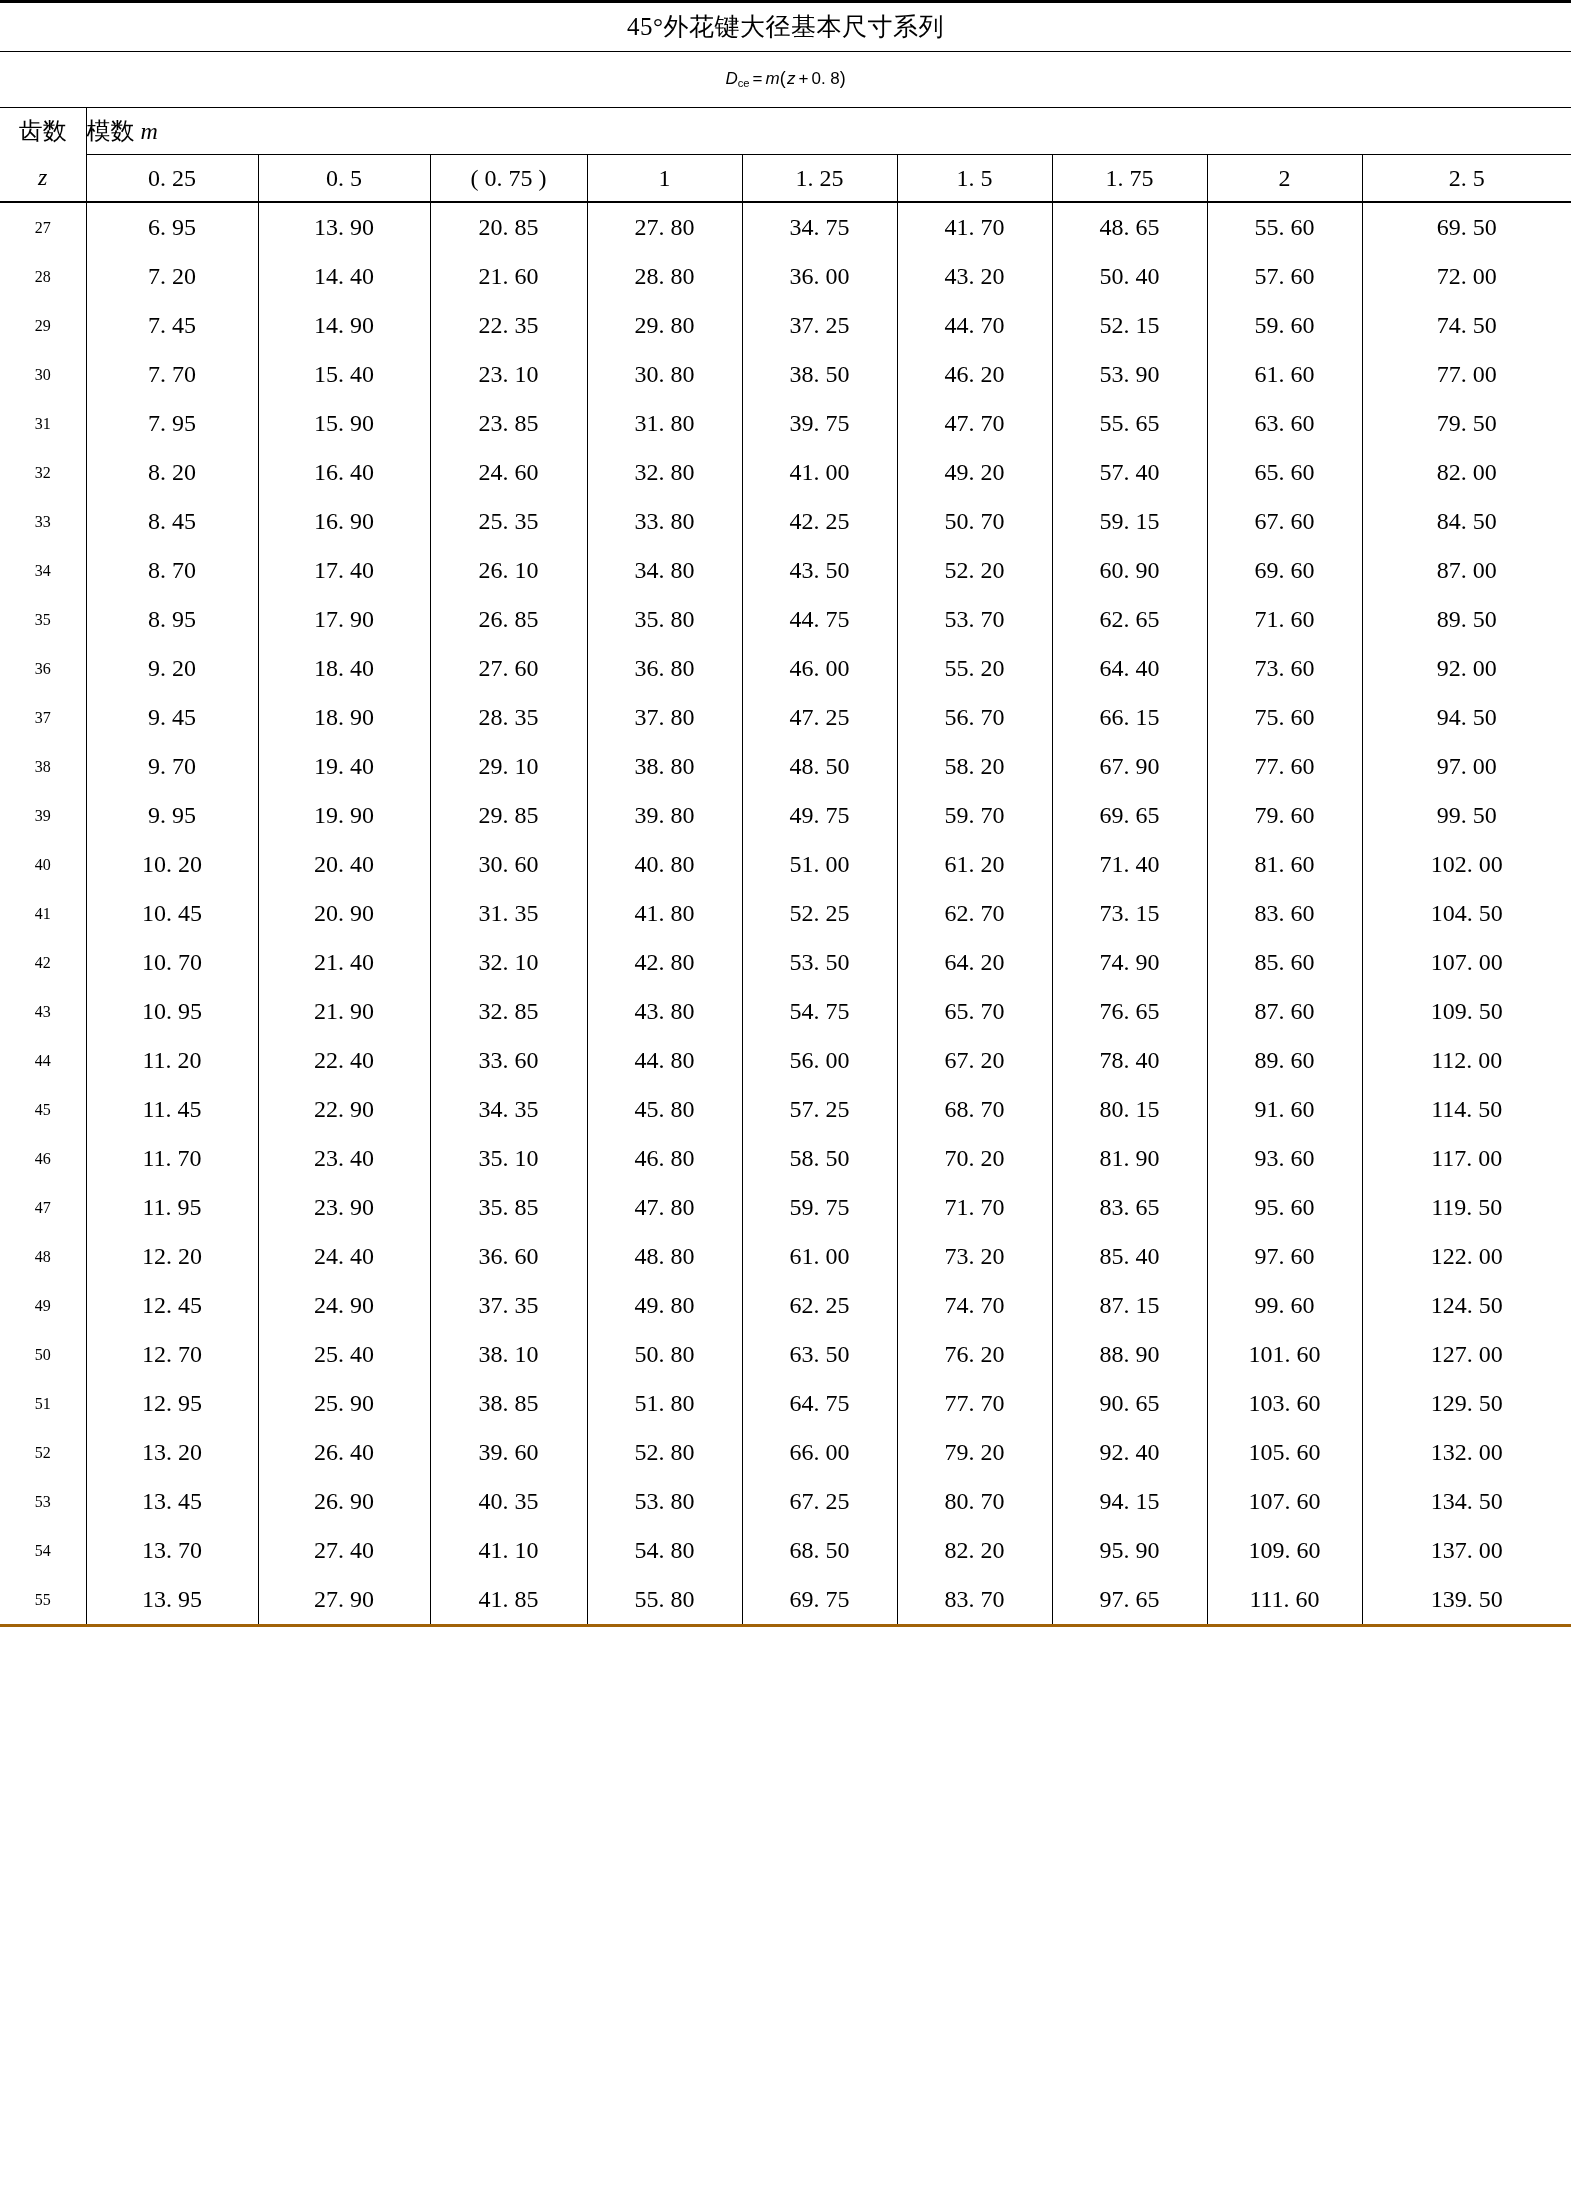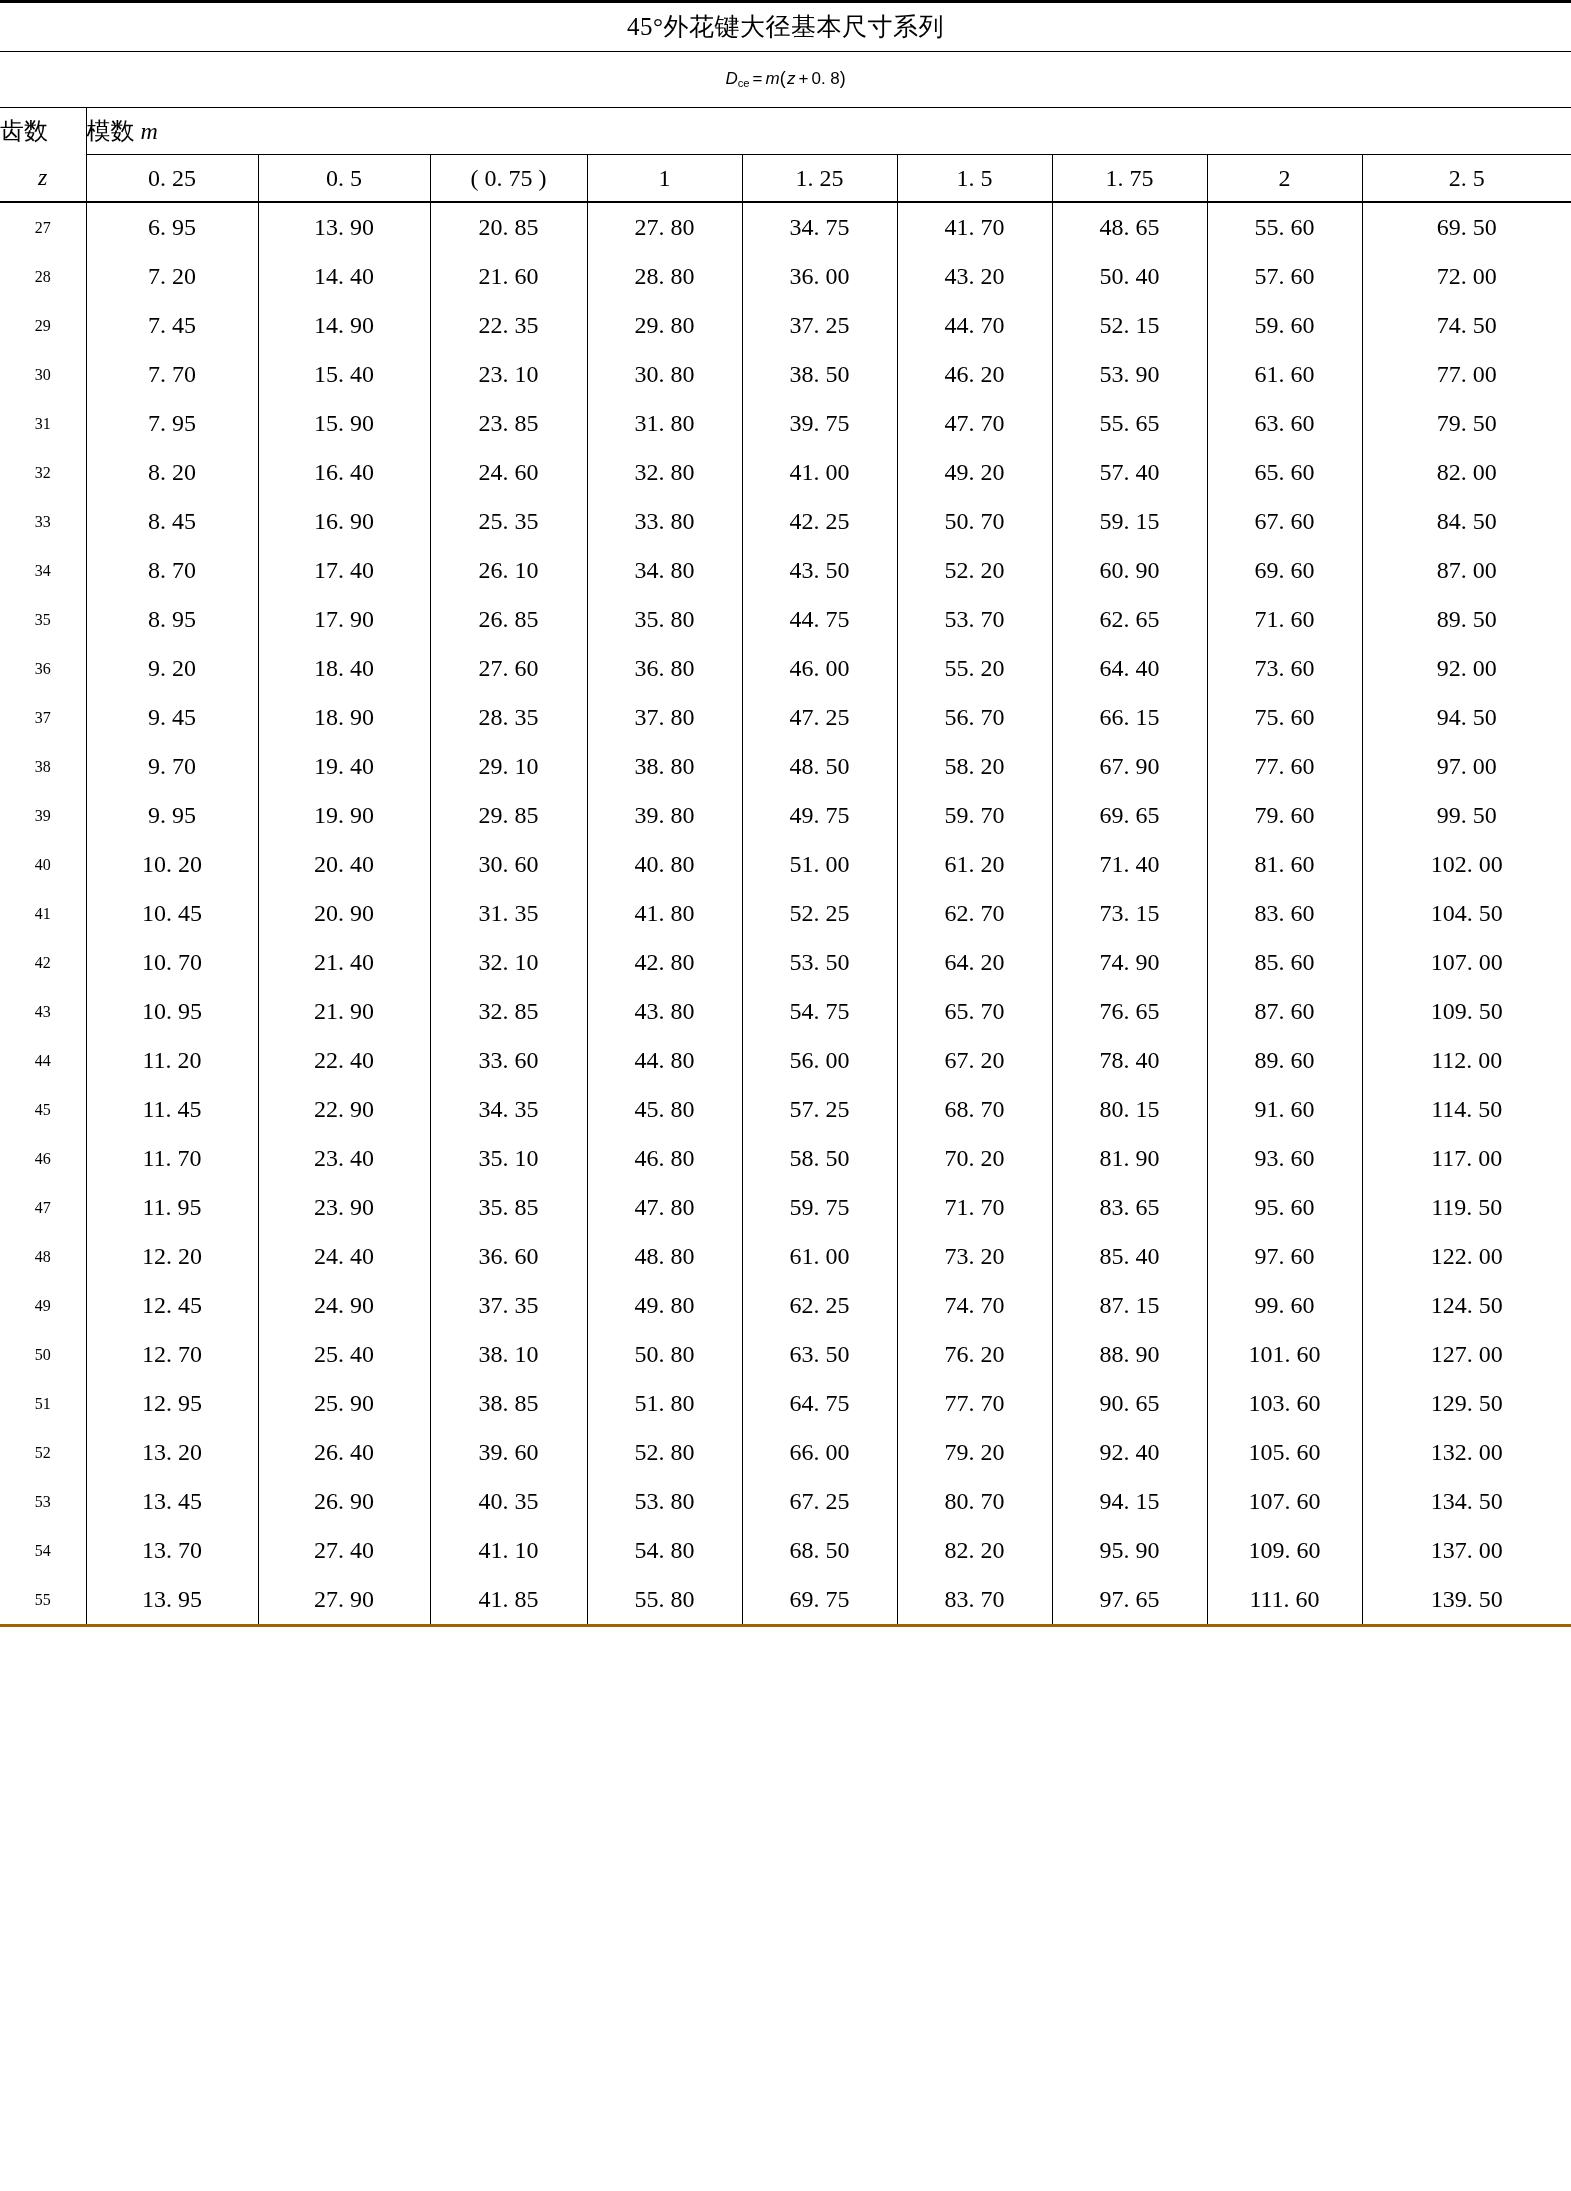--- a/index.html
+++ b/index.html
@@ -69,21 +69,21 @@
   .formula sub {
     font-size: 0.66em;
     font-style: normal;
     vertical-align: -0.28em;
     letter-spacing: 0;
   }
   .op { padding: 0 3px; }
   .paren { font-size: 1.05em; }
   
   .hdr-z-top {
-    text-align: left;
+    text-align: center;
     font-size: 24px;
     height: 46px;
     vertical-align: middle;
     border-right: 1.3px solid #000;
   }
   .hdr-z-bot {
     text-align: center;
     font-size: 24px;
     height: 46px;
     vertical-align: middle;

